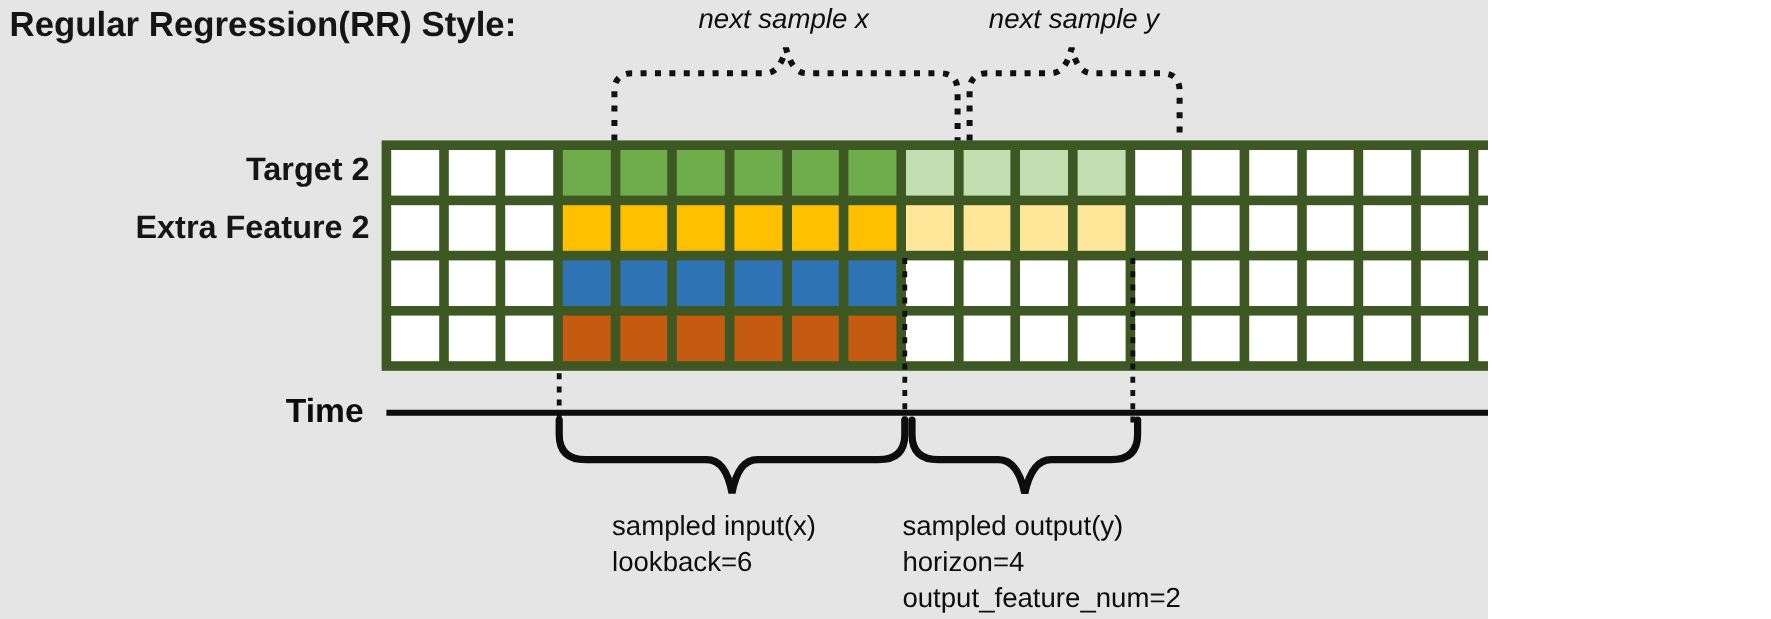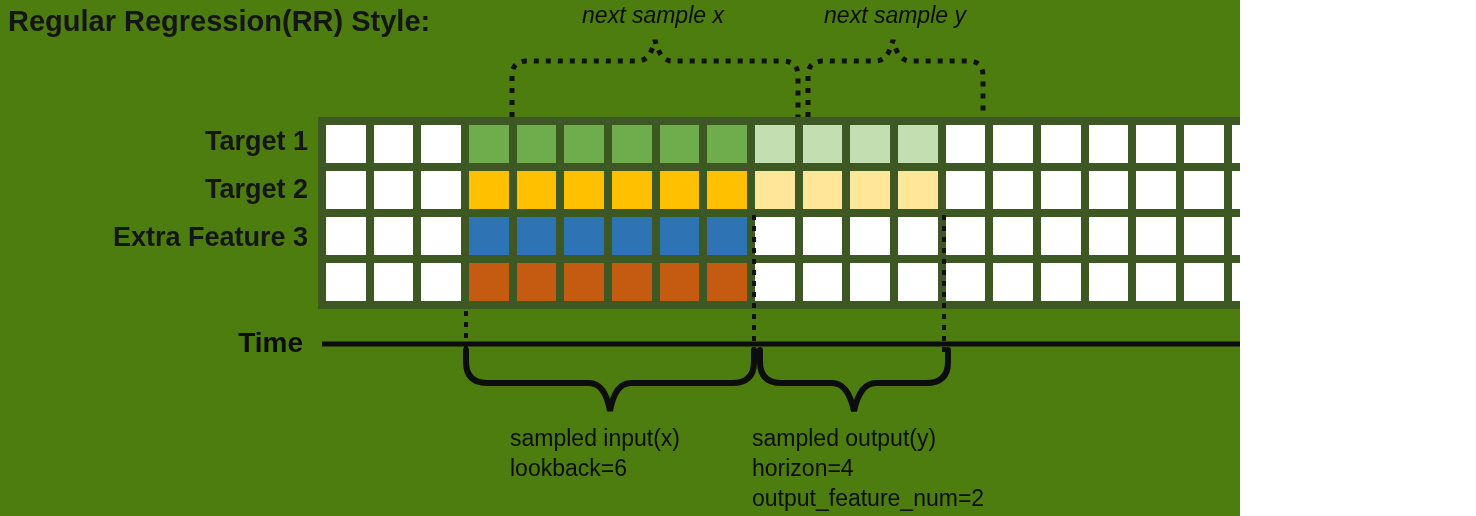--- a/index.html
+++ b/index.html
@@ -1,20 +1,20 @@
 <!DOCTYPE html>
 <html><head>
 <meta charset="utf-8">
 <style>
   html,body { margin:0; padding:0; background:#ffffff; }
   .canvas {
     position: relative;
     width: 1240px;
     height: 516px;
-    background: #4d7c0f;
+    background: #e5e5e5;
     font-family: "Liberation Sans", sans-serif;
     color: #111111;
     overflow: hidden;
   }
   .title {
     position: absolute;
     left: 8px; top: 5px;
     font-size: 29px;
     font-weight: bold;
     letter-spacing: 0px;
@@ -84,23 +84,22 @@
 <body>
 
 <div class="canvas">
 
   <div class="title">Regular Regression(RR) Style:</div>
 
   <div class="brace-label" style="left:895px;">next sample y</div>
   <div class="brace-label" style="left:653px;">next sample x</div>
 
   <div class="row-labels">
-    <div class="row-label">Target 1</div>
     <div class="row-label">Target 2</div>
-    <div class="row-label">Extra Feature 3</div>
+    <div class="row-label">Extra Feature 2</div>
   </div>
 
   <div class="grid" id="grid" style="background: rgb(61, 88, 35); grid-template-columns: repeat(24, 1fr); grid-template-rows: repeat(4, 1fr);">
       <div class="cell" style="background: rgb(255, 255, 255);"></div>
       <div class="cell" style="background: rgb(255, 255, 255);"></div>
       <div class="cell" style="background: rgb(255, 255, 255);"></div>
       <div class="cell" style="background: rgb(111, 172, 75);"></div>
       <div class="cell" style="background: rgb(111, 172, 75);"></div>
       <div class="cell" style="background: rgb(111, 172, 75);"></div>
       <div class="cell" style="background: rgb(111, 172, 75);"></div>

